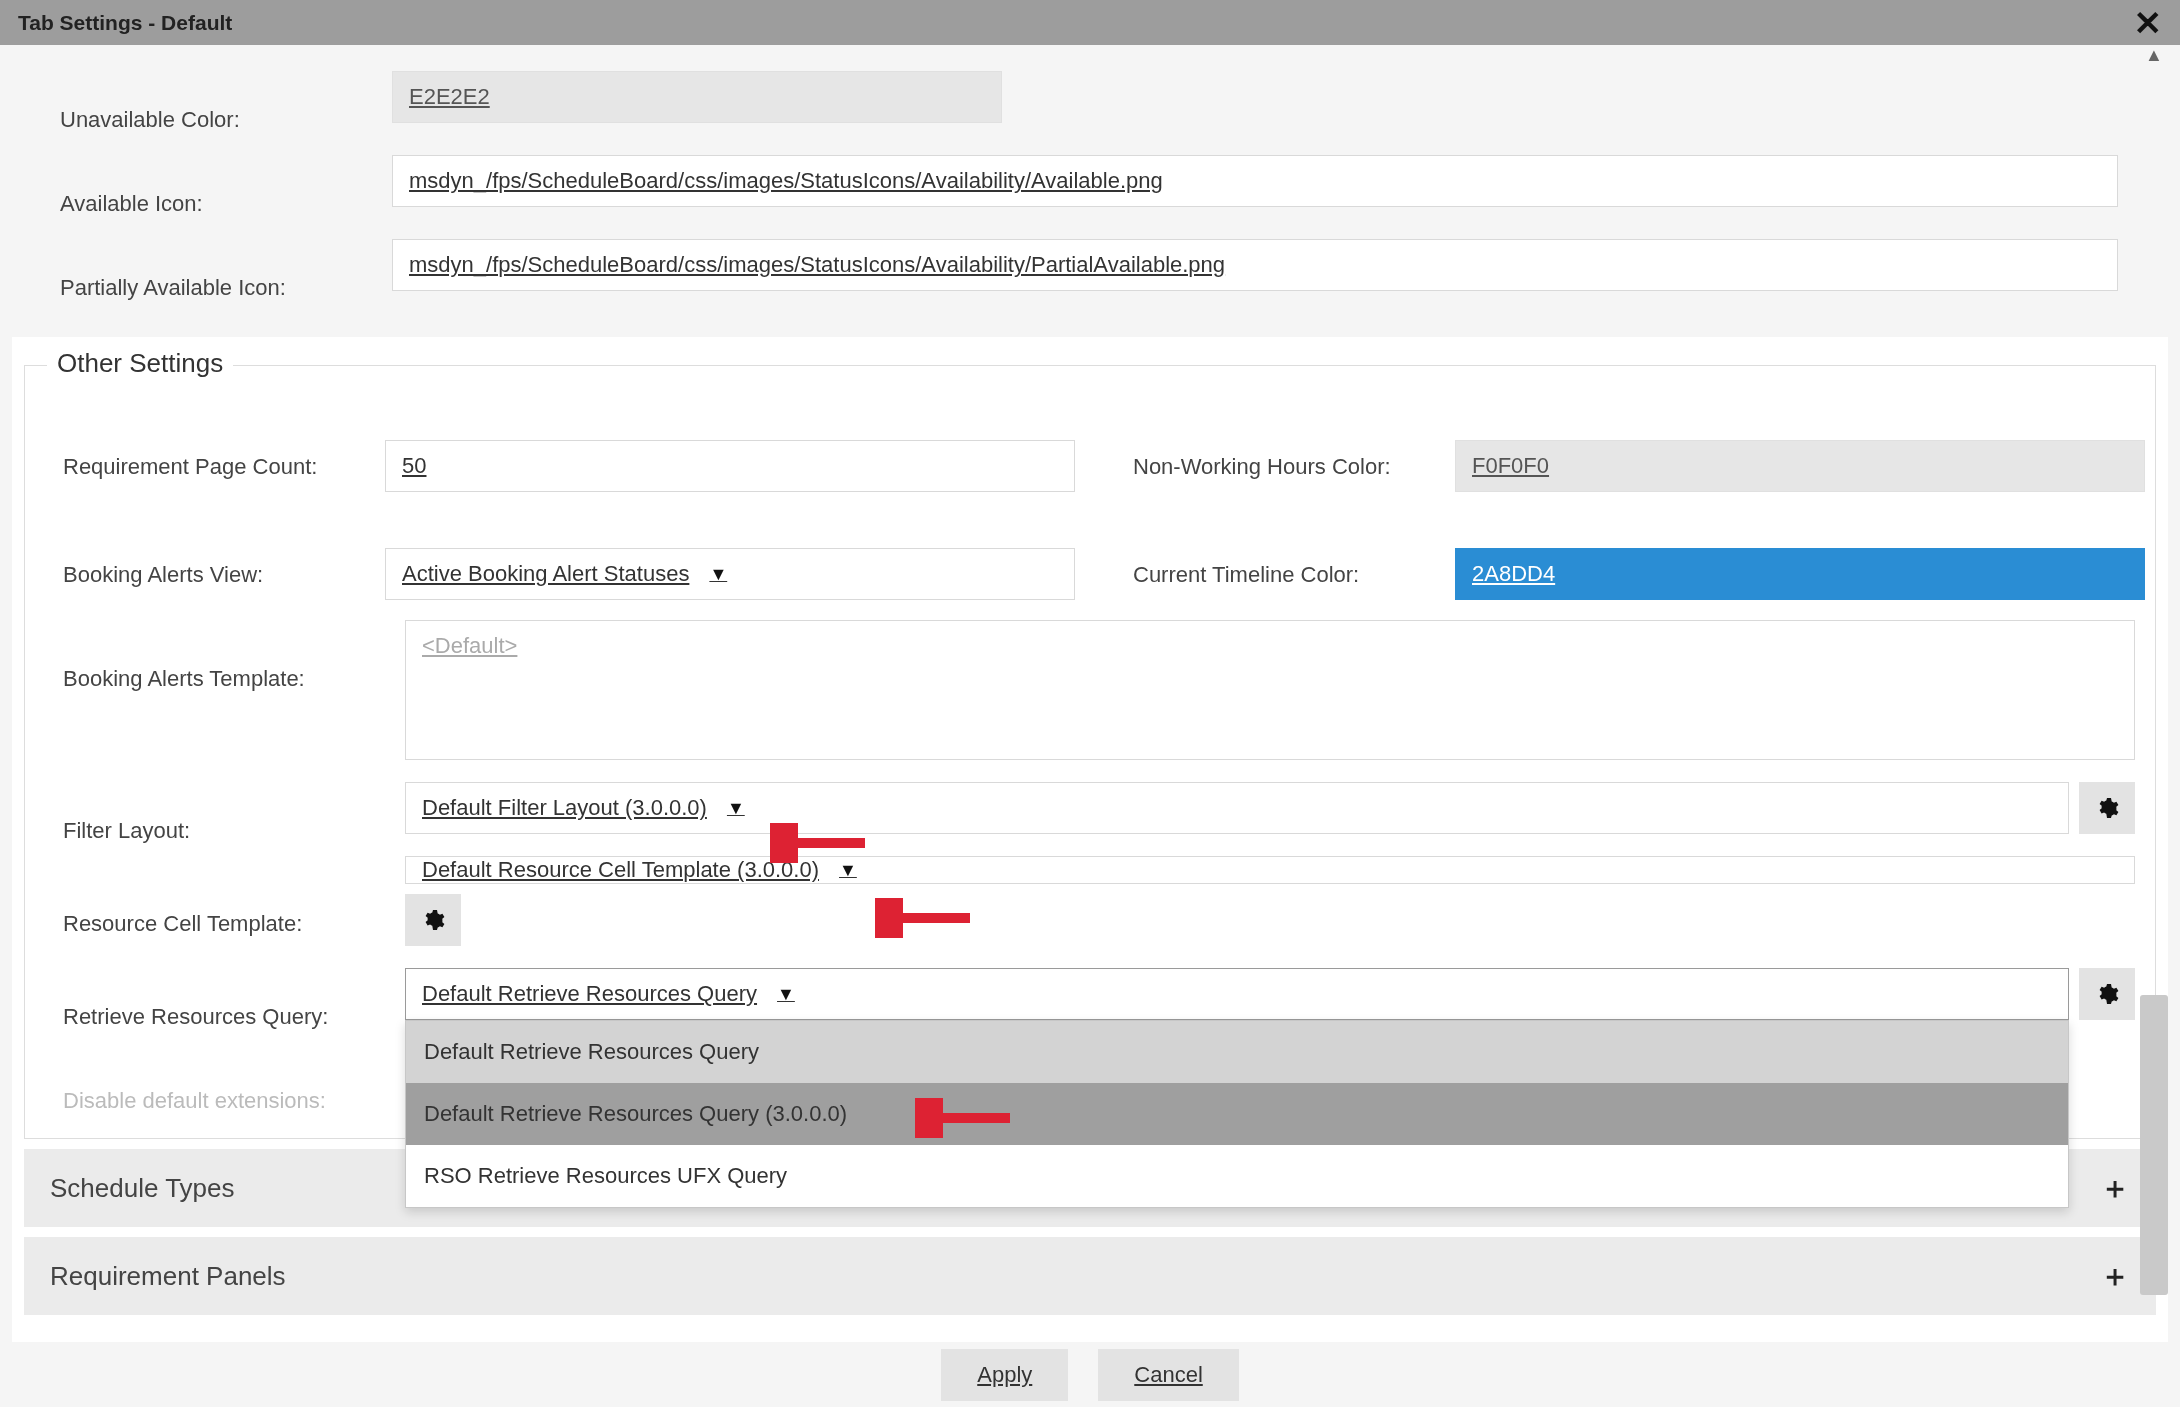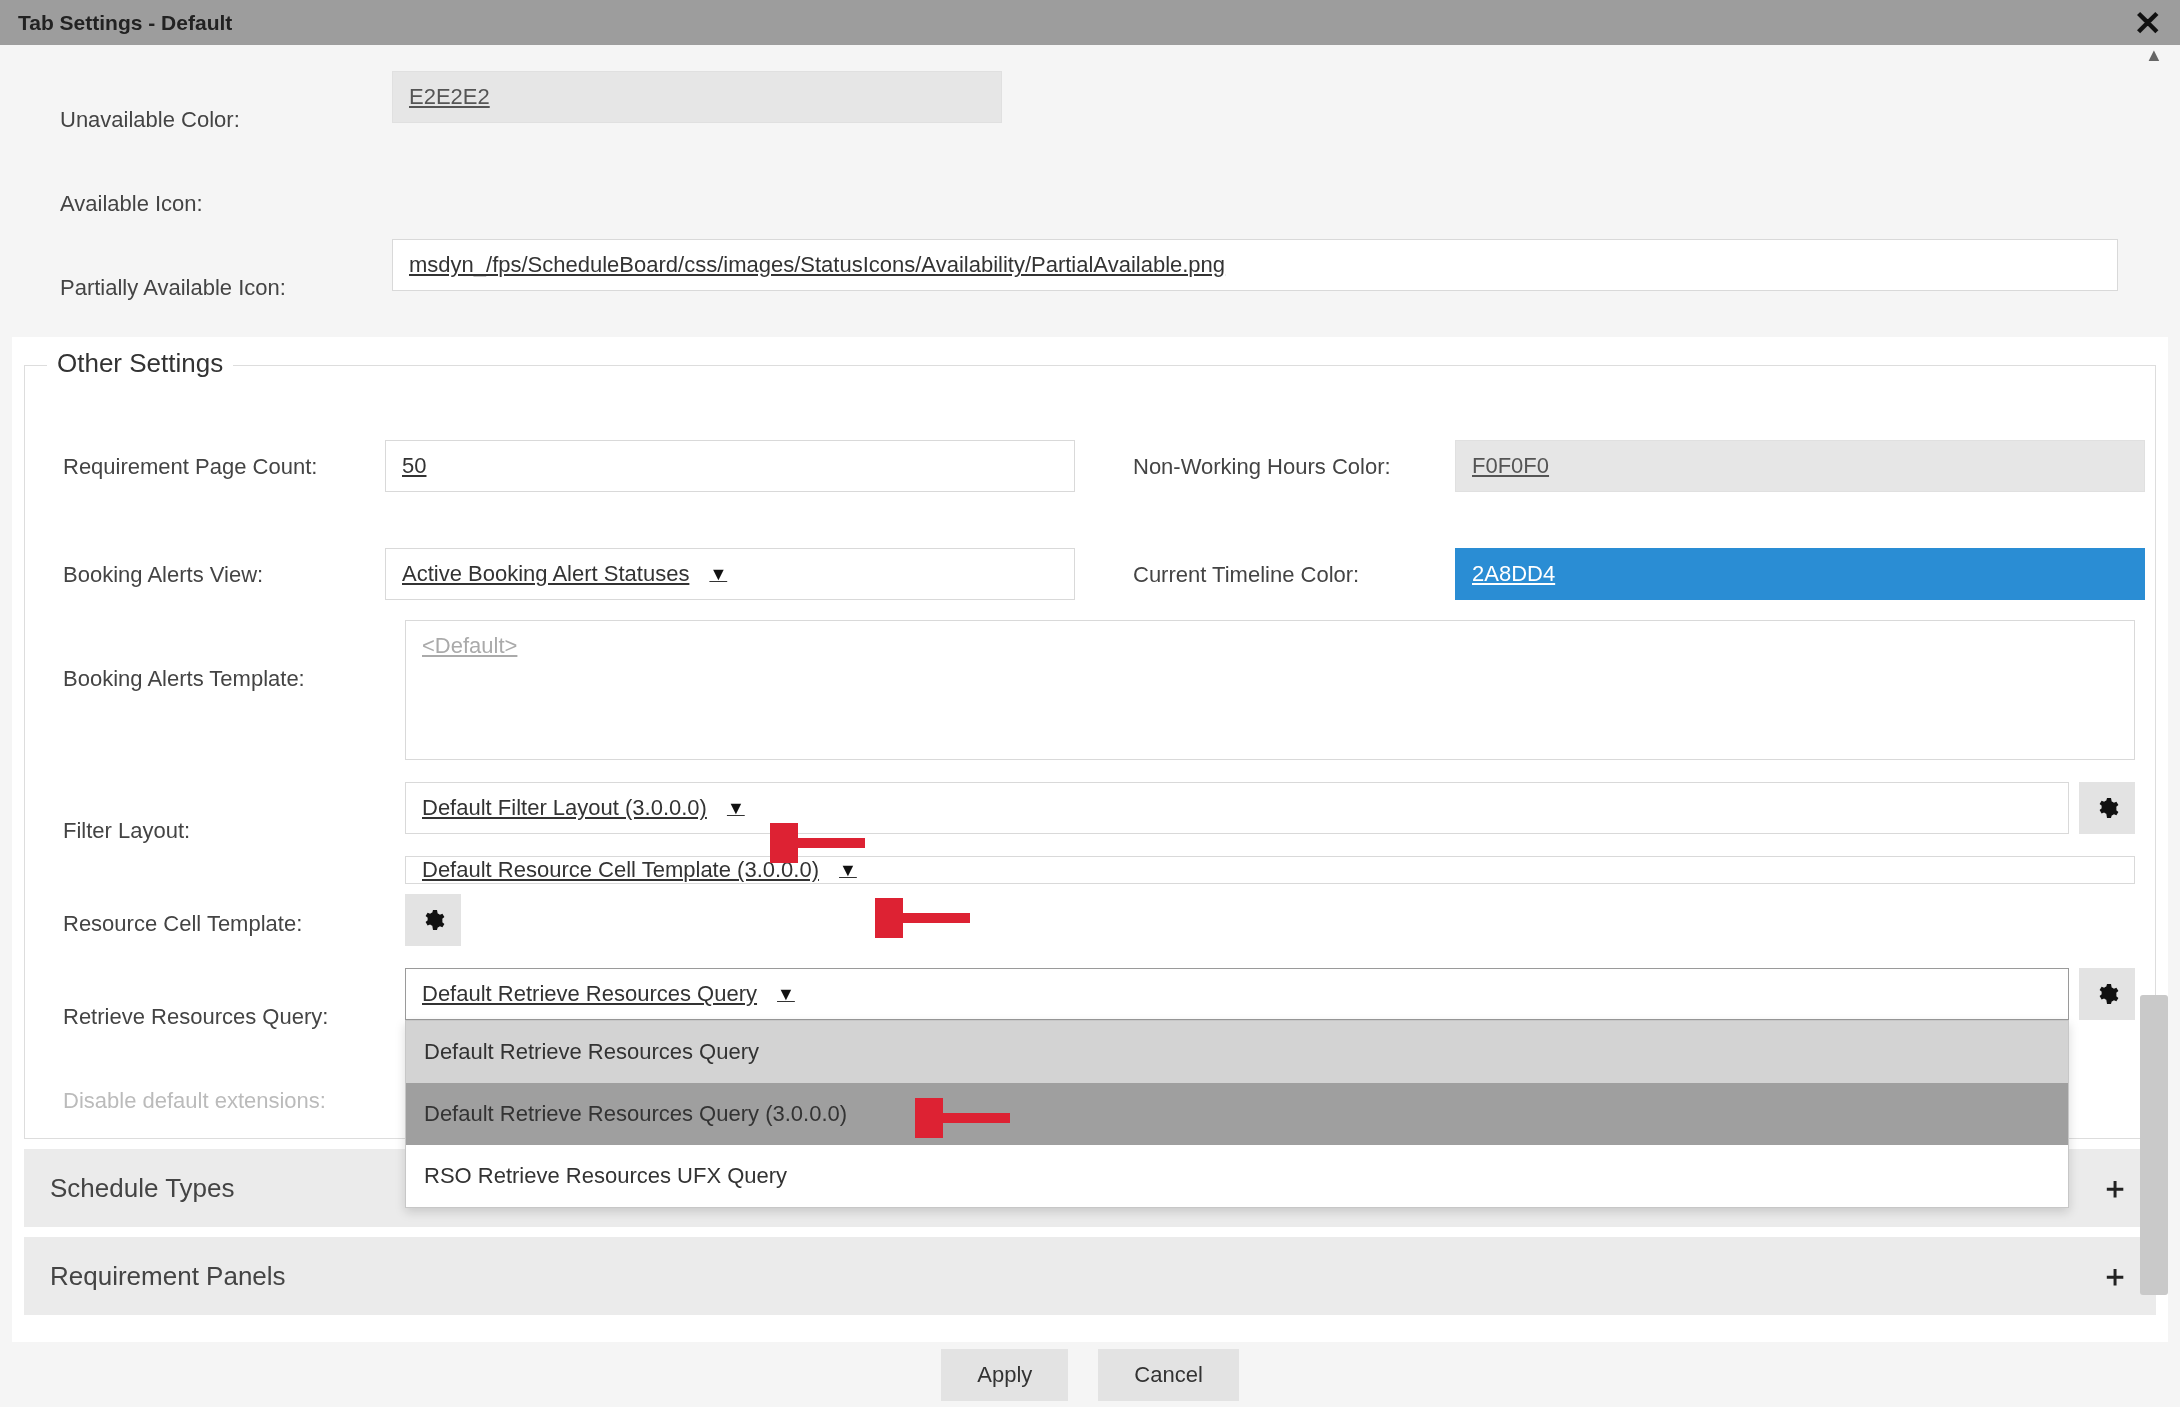--- a/index.html
+++ b/index.html
@@ -55,21 +55,21 @@
   .ddpop .opt.hov { background: #9f9f9f; }
   .ddwrap { position: relative; flex: 1; }
 
   .disabled-lab { color: #bbb !important; }
 
   
   .acc { height: 78px; background: #ebebeb; display: flex; align-items: center; padding: 0 26px; font-size: 26px; color: #444; margin-top: 10px; cursor: pointer; }
   .acc .plus { margin-left: auto; font-size: 30px; font-weight: 700; color: #222; }
 
   
-  .footer { position: absolute; left: 0; right: 0; bottom: 0; height: 65px; background: #f5f5f5; display: flex; align-items: center; justify-content: center; gap: 30px; }
+  .footer { position: absolute; left: 0; right: 0; bottom: 0; height: 65px; background: #f5f5f5; display: flex; align-items: center; justify-content: center; gap: 30px; text-decoration: underline; }
   .btn { height: 52px; padding: 0 36px; background: #e3e3e3; display: inline-flex; align-items: center; justify-content: center; font-size: 22px; color: #333; cursor: pointer; }
 
   
   .arrow { position: absolute; width: 100px; height: 40px; pointer-events: none; z-index: 30; }
   .arrow svg { width: 100%; height: 100%; }
 </style>
 </head>
 <body>
 
 <div class="win">
@@ -88,20 +88,23 @@
         <div class="row">
           <div class="lab">Unavailable Color:</div>
           <div class="val" style="max-width:650px;">
             <div class="txtbox readonly">
                 <span>E2E2E2</span>
               </div>
           </div>
         </div>
         <div class="row">
           <div class="lab">Available Icon:</div>
+          <div class="val">
+            <input type="text" value="msdyn_/fps/ScheduleBoard/css/images/StatusIcons/Availability/Available.png" style="">
+          </div>
         </div>
         <div class="row">
           <div class="lab">Partially Available Icon:</div>
           <div class="val">
             <input type="text" value="msdyn_/fps/ScheduleBoard/css/images/StatusIcons/Availability/PartialAvailable.png" style="">
           </div>
         </div>
       </div>
 
       <div class="group">

